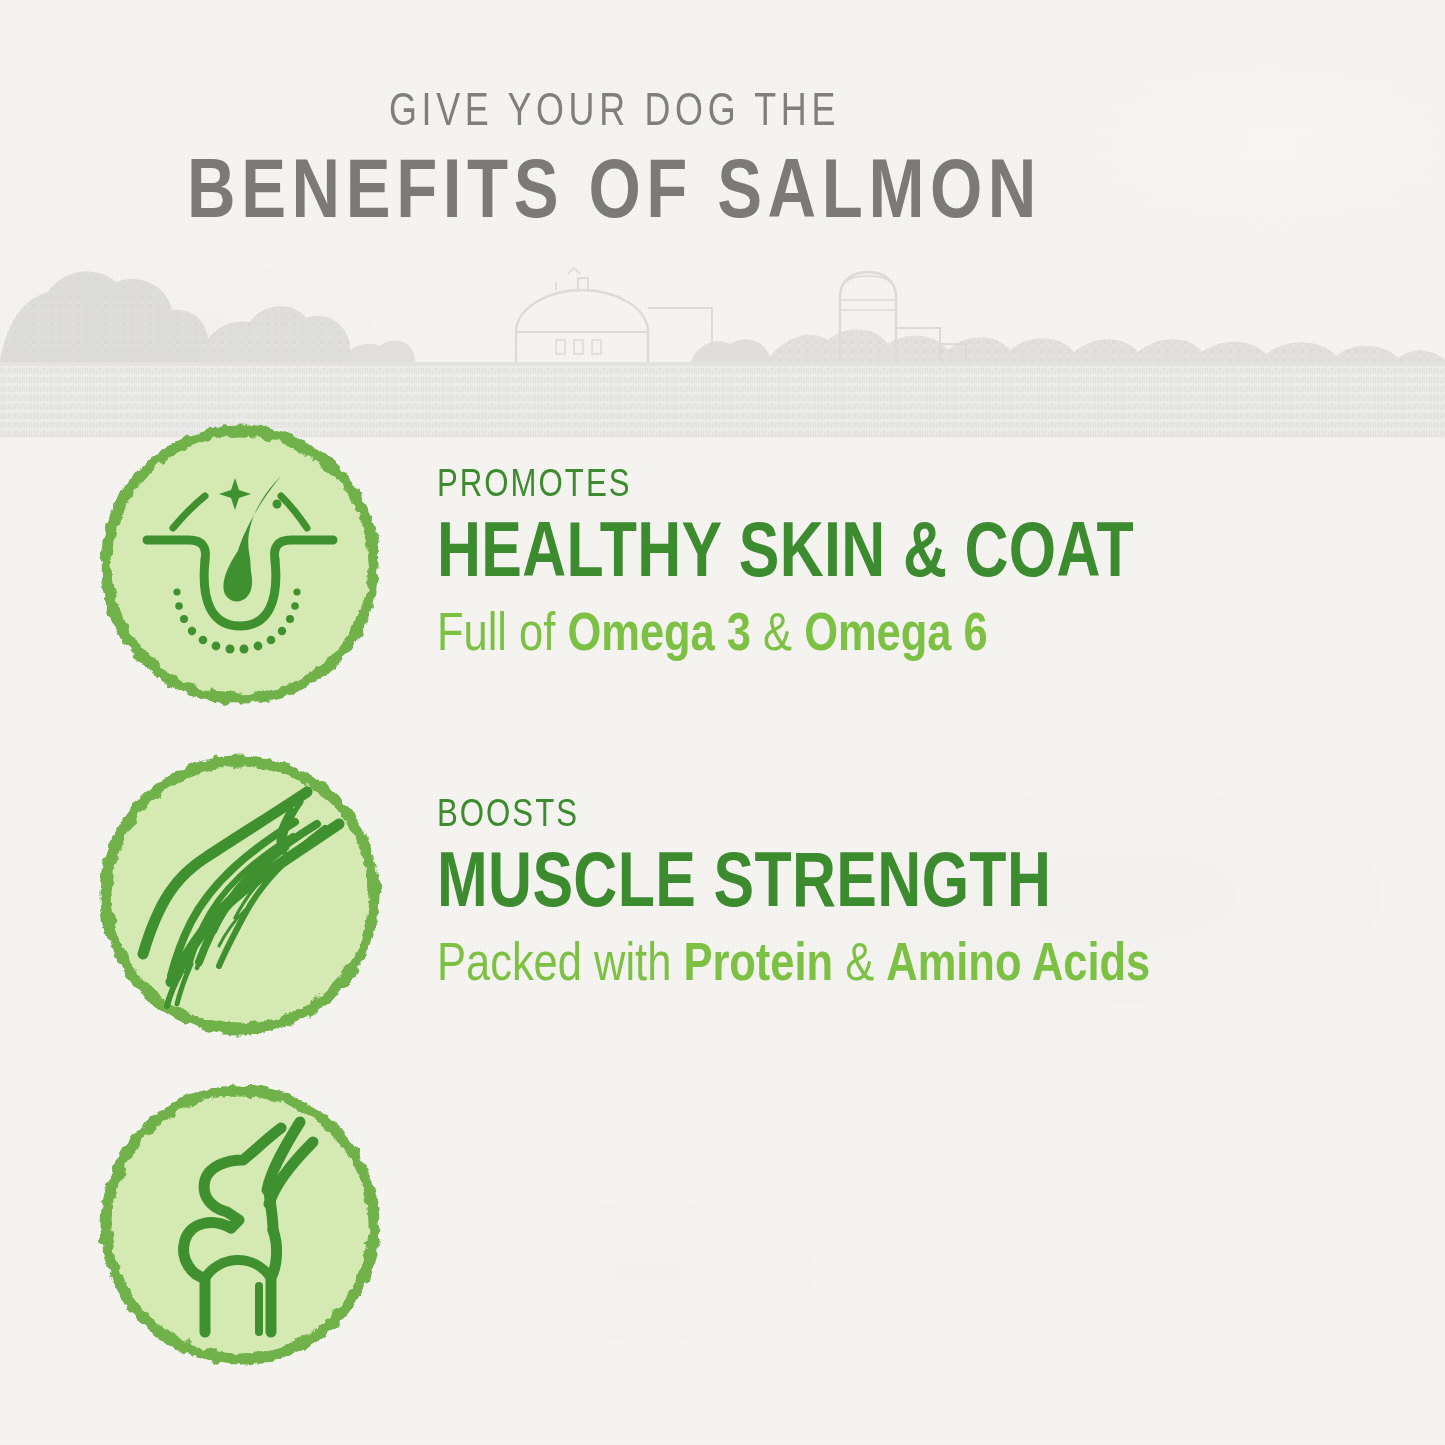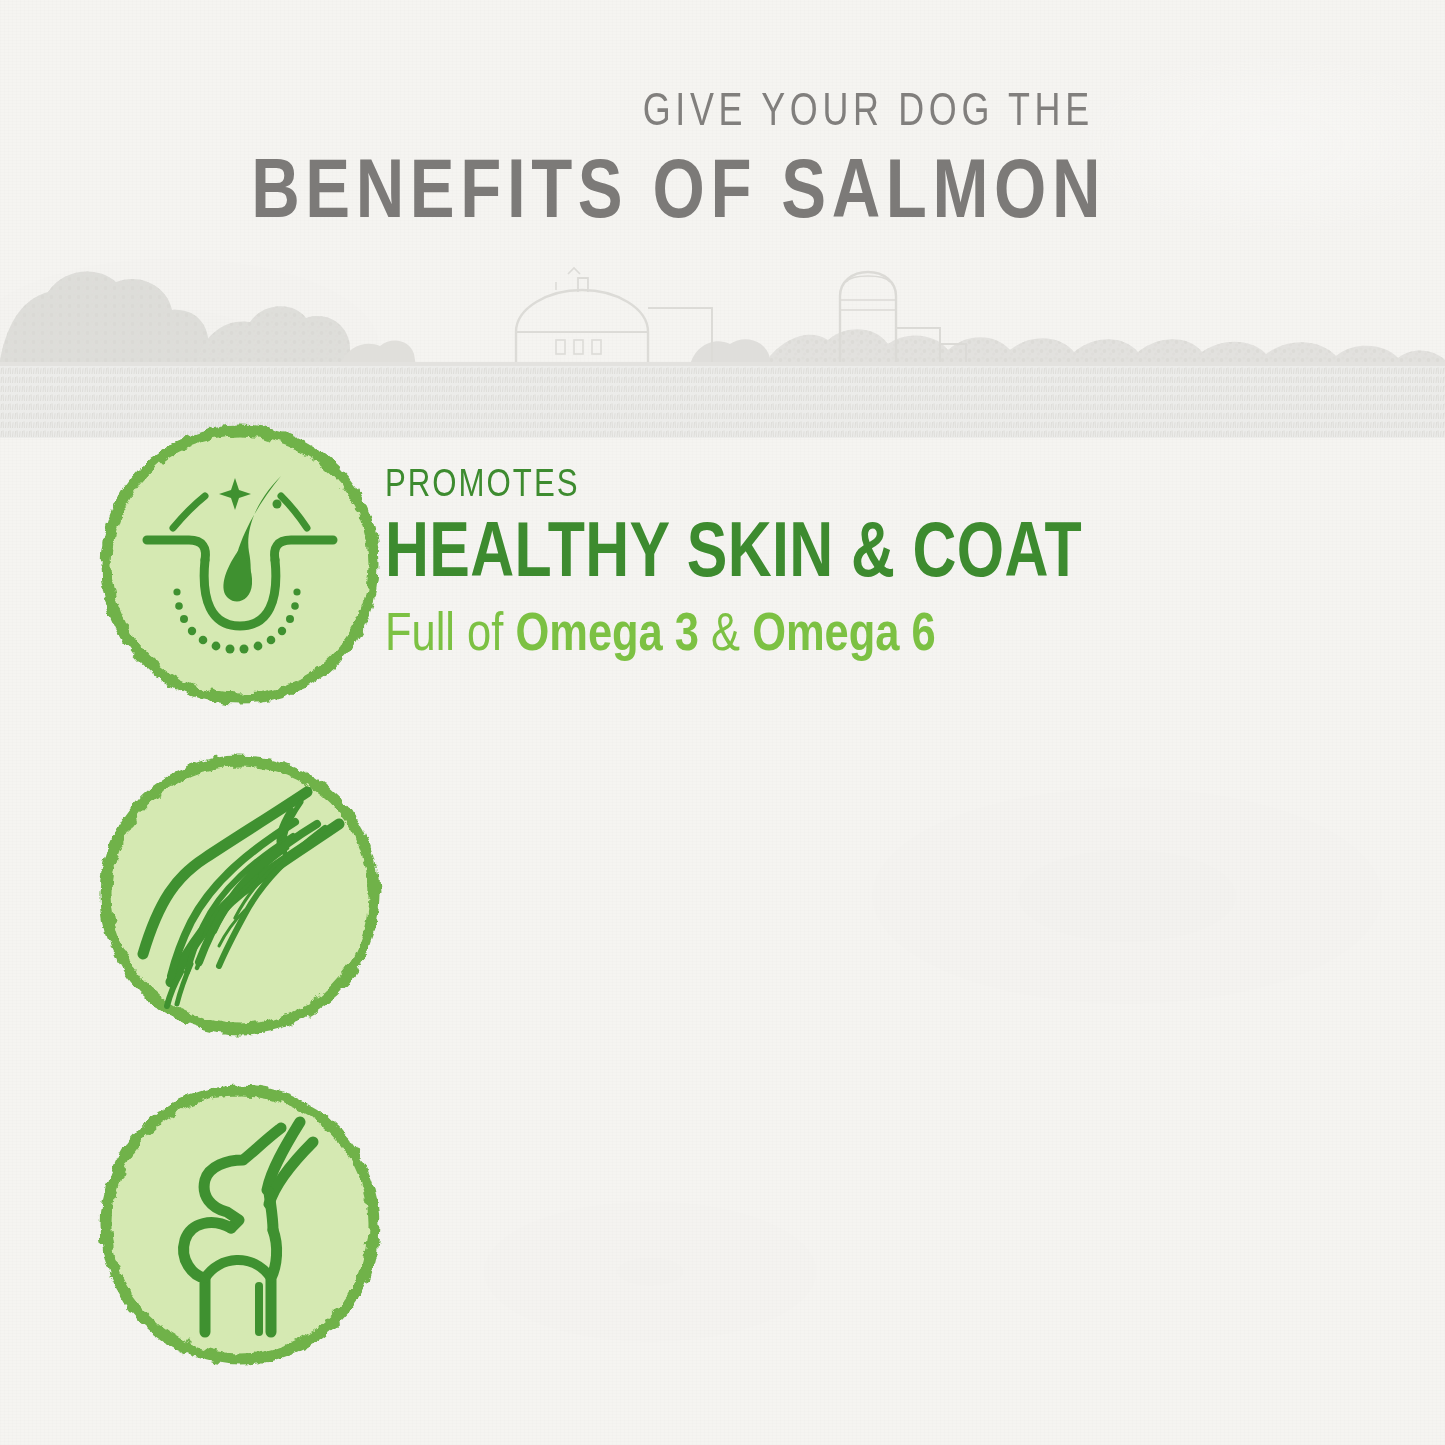--- a/index.html
+++ b/index.html
@@ -58,21 +58,21 @@
     pointer-events: none;
   }
   .landscape svg { display:block; width:100%; height:100%; }
 
   
   .header {
     position: absolute;
     top: 86px;
     left: 0;
     width: 1229px;
-    text-align: right;
+    text-align: center;
   }
   .kicker {
     font-family: "Liberation Sans Narrow", "Liberation Sans", sans-serif;
     font-size: 46px;
     letter-spacing: 6px;
     color: #817f7d;
     font-weight: 400;
     line-height: 1;
     transform: scaleX(0.78);
     transform-origin: center;
@@ -106,20 +106,21 @@
   .badge {
     position: relative;
     width: 290px;
     height: 290px;
     margin-left: 95px;
     flex: 0 0 auto;
   }
   .badge svg { display:block; width:290px; height:290px; }
 
   .copy {
+    margin-left: 52px;
     flex: 1 1 auto;
     padding-bottom: 6px;
   }
   .eyebrow {
     font-size: 39px;
     letter-spacing: 2.5px;
     color: #3d8b2f;
     font-weight: 400;
     line-height: 1.05;
     transform: scaleX(0.80);
@@ -320,20 +321,25 @@
             <path d="M198 86 C160 110 126 138 108 176 C100 194 96 208 92 222" stroke-width="6"></path>
             <path d="M192 98 C160 122 132 148 118 180 C110 198 106 208 102 218" stroke-width="4.5"></path>
             <path d="M222 74 C186 96 152 122 130 158 C118 178 110 196 104 212" stroke-width="8"></path>
             <path d="M230 78 C198 102 168 130 150 164 C138 186 130 202 124 216" stroke-width="6"></path>
             <path d="M162 126 C142 144 128 164 120 182" stroke-width="3.6"></path>
             <path d="M186 110 C166 128 150 148 140 168" stroke-width="3.2"></path>
             <path d="M150 160 C138 172 130 184 124 196" stroke-width="3"></path>
           </g>
         </svg>
       </div>
+      <div class="copy">
+        <div class="eyebrow">BOOSTS</div>
+        <div class="title">MUSCLE STRENGTH</div>
+        <div class="sub"><span>Packed with </span><b>Protein</b><span> &amp; </span><b>Amino Acids</b></div>
+      </div>
     </div>
 
     <div class="row">
       <div class="badge">
         <svg viewBox="0 0 290 290" xmlns="http://www.w3.org/2000/svg">
           <defs>
             <filter id="rough3" x="-20%" y="-20%" width="140%" height="140%">
               <feTurbulence type="fractalNoise" baseFrequency="0.088" numOctaves="4" seed="31" result="n3"></feTurbulence>
               <feDisplacementMap in="SourceGraphic" in2="n3" scale="9" xChannelSelector="R" yChannelSelector="G"></feDisplacementMap>
             </filter>

